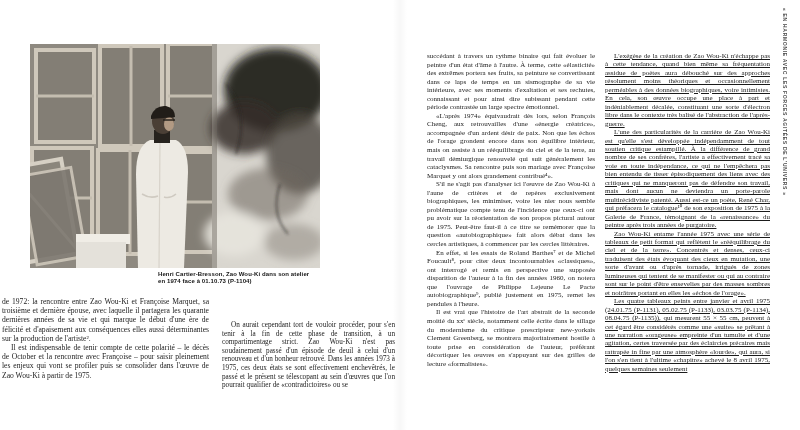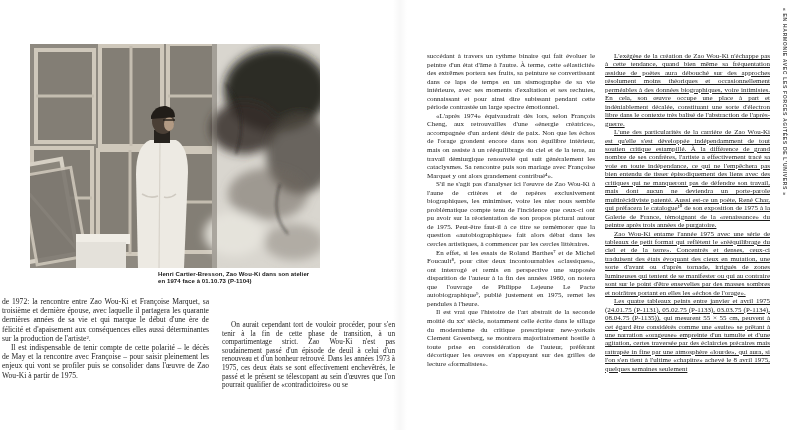--- a/index.html
+++ b/index.html
@@ -112,21 +112,21 @@
         </g>
       </svg>
       <figcaption class="caption">
         <span>Henri Cartier-Bresson, Zao Wou-Ki dans son atelier</span><br>
         <span>en 1974 face à 01.10.73 (P-1104)</span>
       </figcaption>
     </figure>
 
     <div class="col col-l1">
       <p>de 1972: la rencontre entre Zao Wou-Ki et Françoise Marquet, sa troisième et dernière épouse, avec laquelle il partagera les quarante dernières années de sa vie et qui marque le début d'une ère de félicité et d'apaisement aux conséquences elles aussi déterminantes sur la production de l'artiste².</p>
-      <p class="ind">Il est indispensable de tenir compte de cette polarité – le décès de May et la rencontre avec Françoise – pour saisir pleinement les enjeux qui vont se profiler puis se consolider dans l'œuvre de Zao Wou-Ki à partir de 1975.</p>
+      <p class="ind">Il est indispensable de tenir compte de cette polarité – le décès de October et la rencontre avec Françoise – pour saisir pleinement les enjeux qui vont se profiler puis se consolider dans l'œuvre de Zao Wou-Ki à partir de 1975.</p>
     </div>
 
     <div class="col col-l2">
       <p class="ind">On aurait cependant tort de vouloir procéder, pour s'en tenir à la fin de cette phase de transition, à un compartimentage strict. Zao Wou-Ki n'est pas soudainement passé d'un épisode de deuil à celui d'un renouveau et d'un bonheur retrouvé. Dans les années 1973 à 1975, ces deux états se sont effectivement enchevêtrés, le passé et le présent se télescopant au sein d'œuvres que l'on pourrait qualifier de «contradictoires» ou se</p>
     </div>
   </div>
 
   <div class="gutter"></div>
 
   <div class="page page-right">

